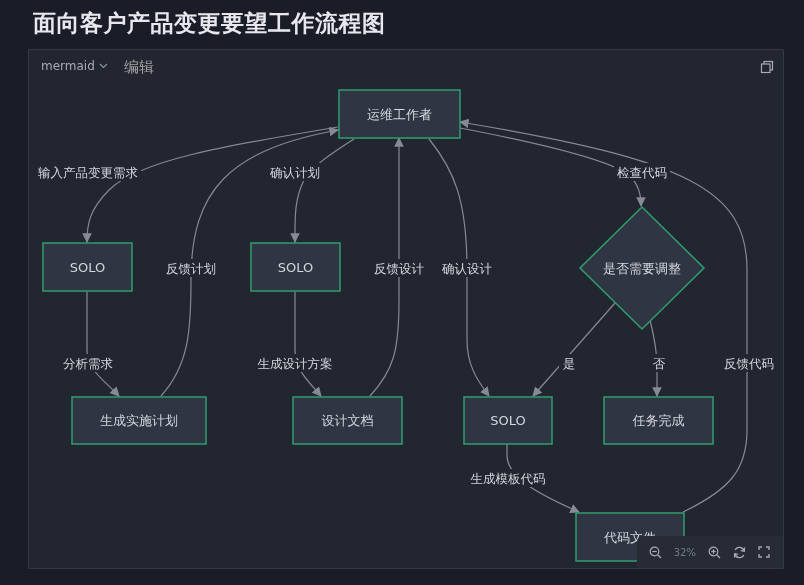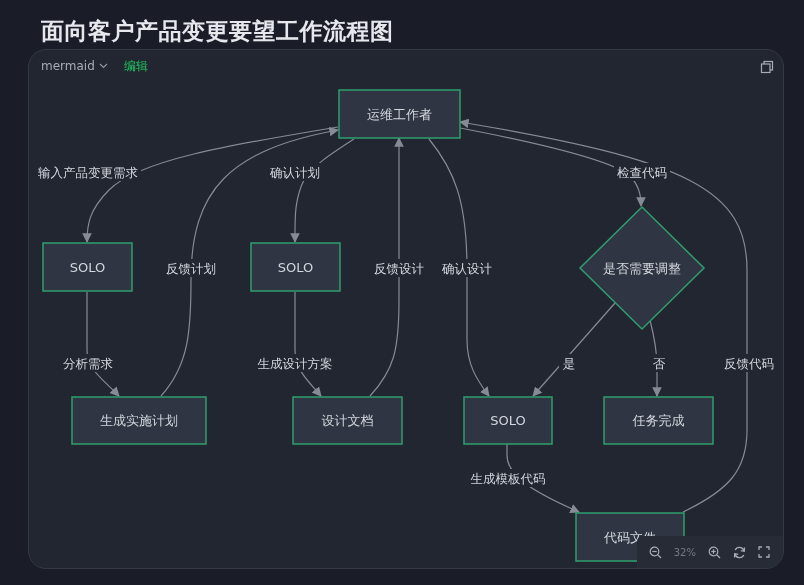--- a/index.html
+++ b/index.html
@@ -6,42 +6,42 @@
   body {
     width: 804px; height: 585px; overflow: hidden;
     background: #1a1d27;
     font-family: "DejaVu Sans", "Liberation Sans", sans-serif;
     color: #d4d7de;
     position: relative;
   }
   .page-title {
     position: absolute; left: 29px; top: 4px;
     font-size: 23px; font-weight: bold; color: #e6e8ee;
-    letter-spacing: 0.5px; margin: 12px;
+    letter-spacing: 0.5px; margin: 4px;
   }
   .card {
     position: absolute; left: 28px; top: 49px;
     width: 754px; height: 518px;
     background: #222631;
     border: 1px solid #343947;
-    border-radius: 18px;
+    border-radius: 1px;
     overflow: hidden;
   }
   .card-toolbar {
     position: absolute; left: 0; top: 0; right: 0; height: 34px;
   }
   .lang-select {
     position: absolute; left: 12px; top: 9px;
     font-size: 12px; color: #a7acb8; cursor: pointer;
     display: flex; align-items: center; gap: 4px;
   }
   .lang-select .chev { font-size: 9px; color: #9097a4; }
   .edit-btn {
     position: absolute; left: 95px; top: 8px;
-    font-size: 12px; color: #22c55e; cursor: pointer;
+    font-size: 15px; color: #a3a3a3; cursor: pointer;
   }
   .copy-btn {
     position: absolute; right: 9px; top: 9px; width: 14px; height: 14px; cursor: pointer;
   }
   svg.diagram {
     position: absolute; left: 0; top: 0;
   }
   .node-rect { fill: #2f3542; stroke: #2f9e6e; stroke-width: 1.5; }
   .node-text { fill: #d4d7de; font-size: 13px; text-anchor: middle; dominant-baseline: central; font-family: "DejaVu Sans", sans-serif; }
   .edge { fill: none; stroke: #858a94; stroke-width: 1.2; }

